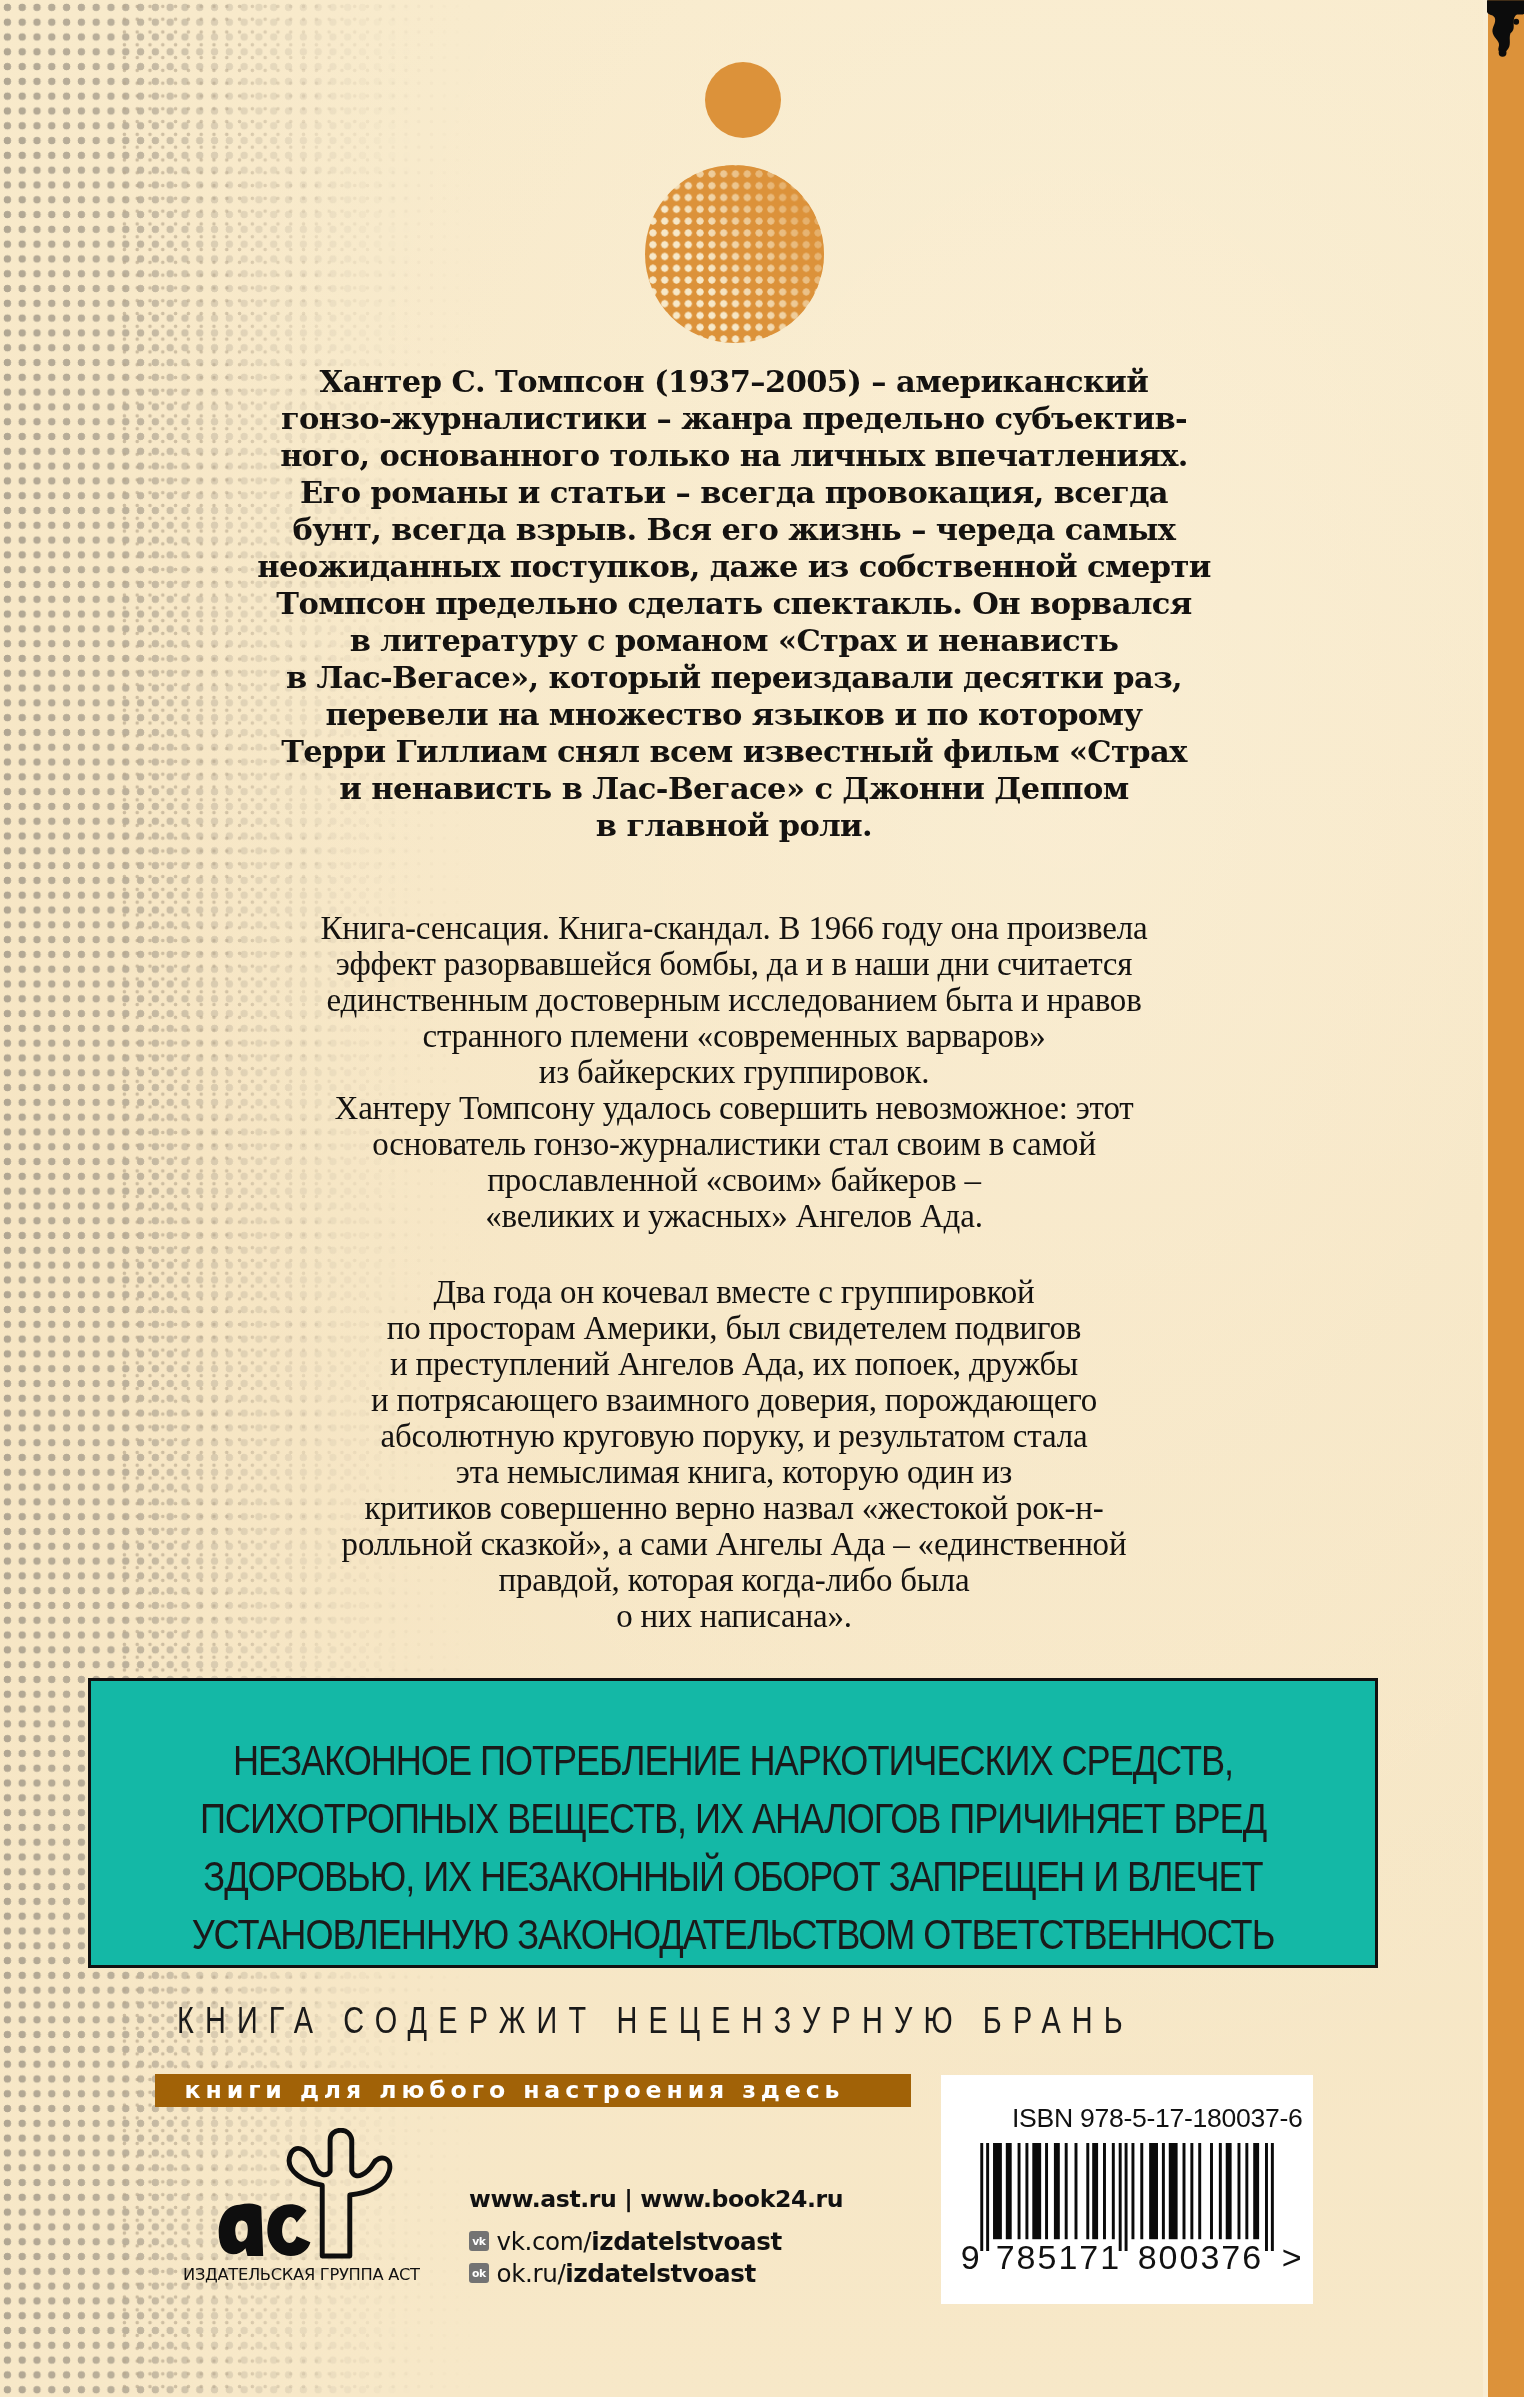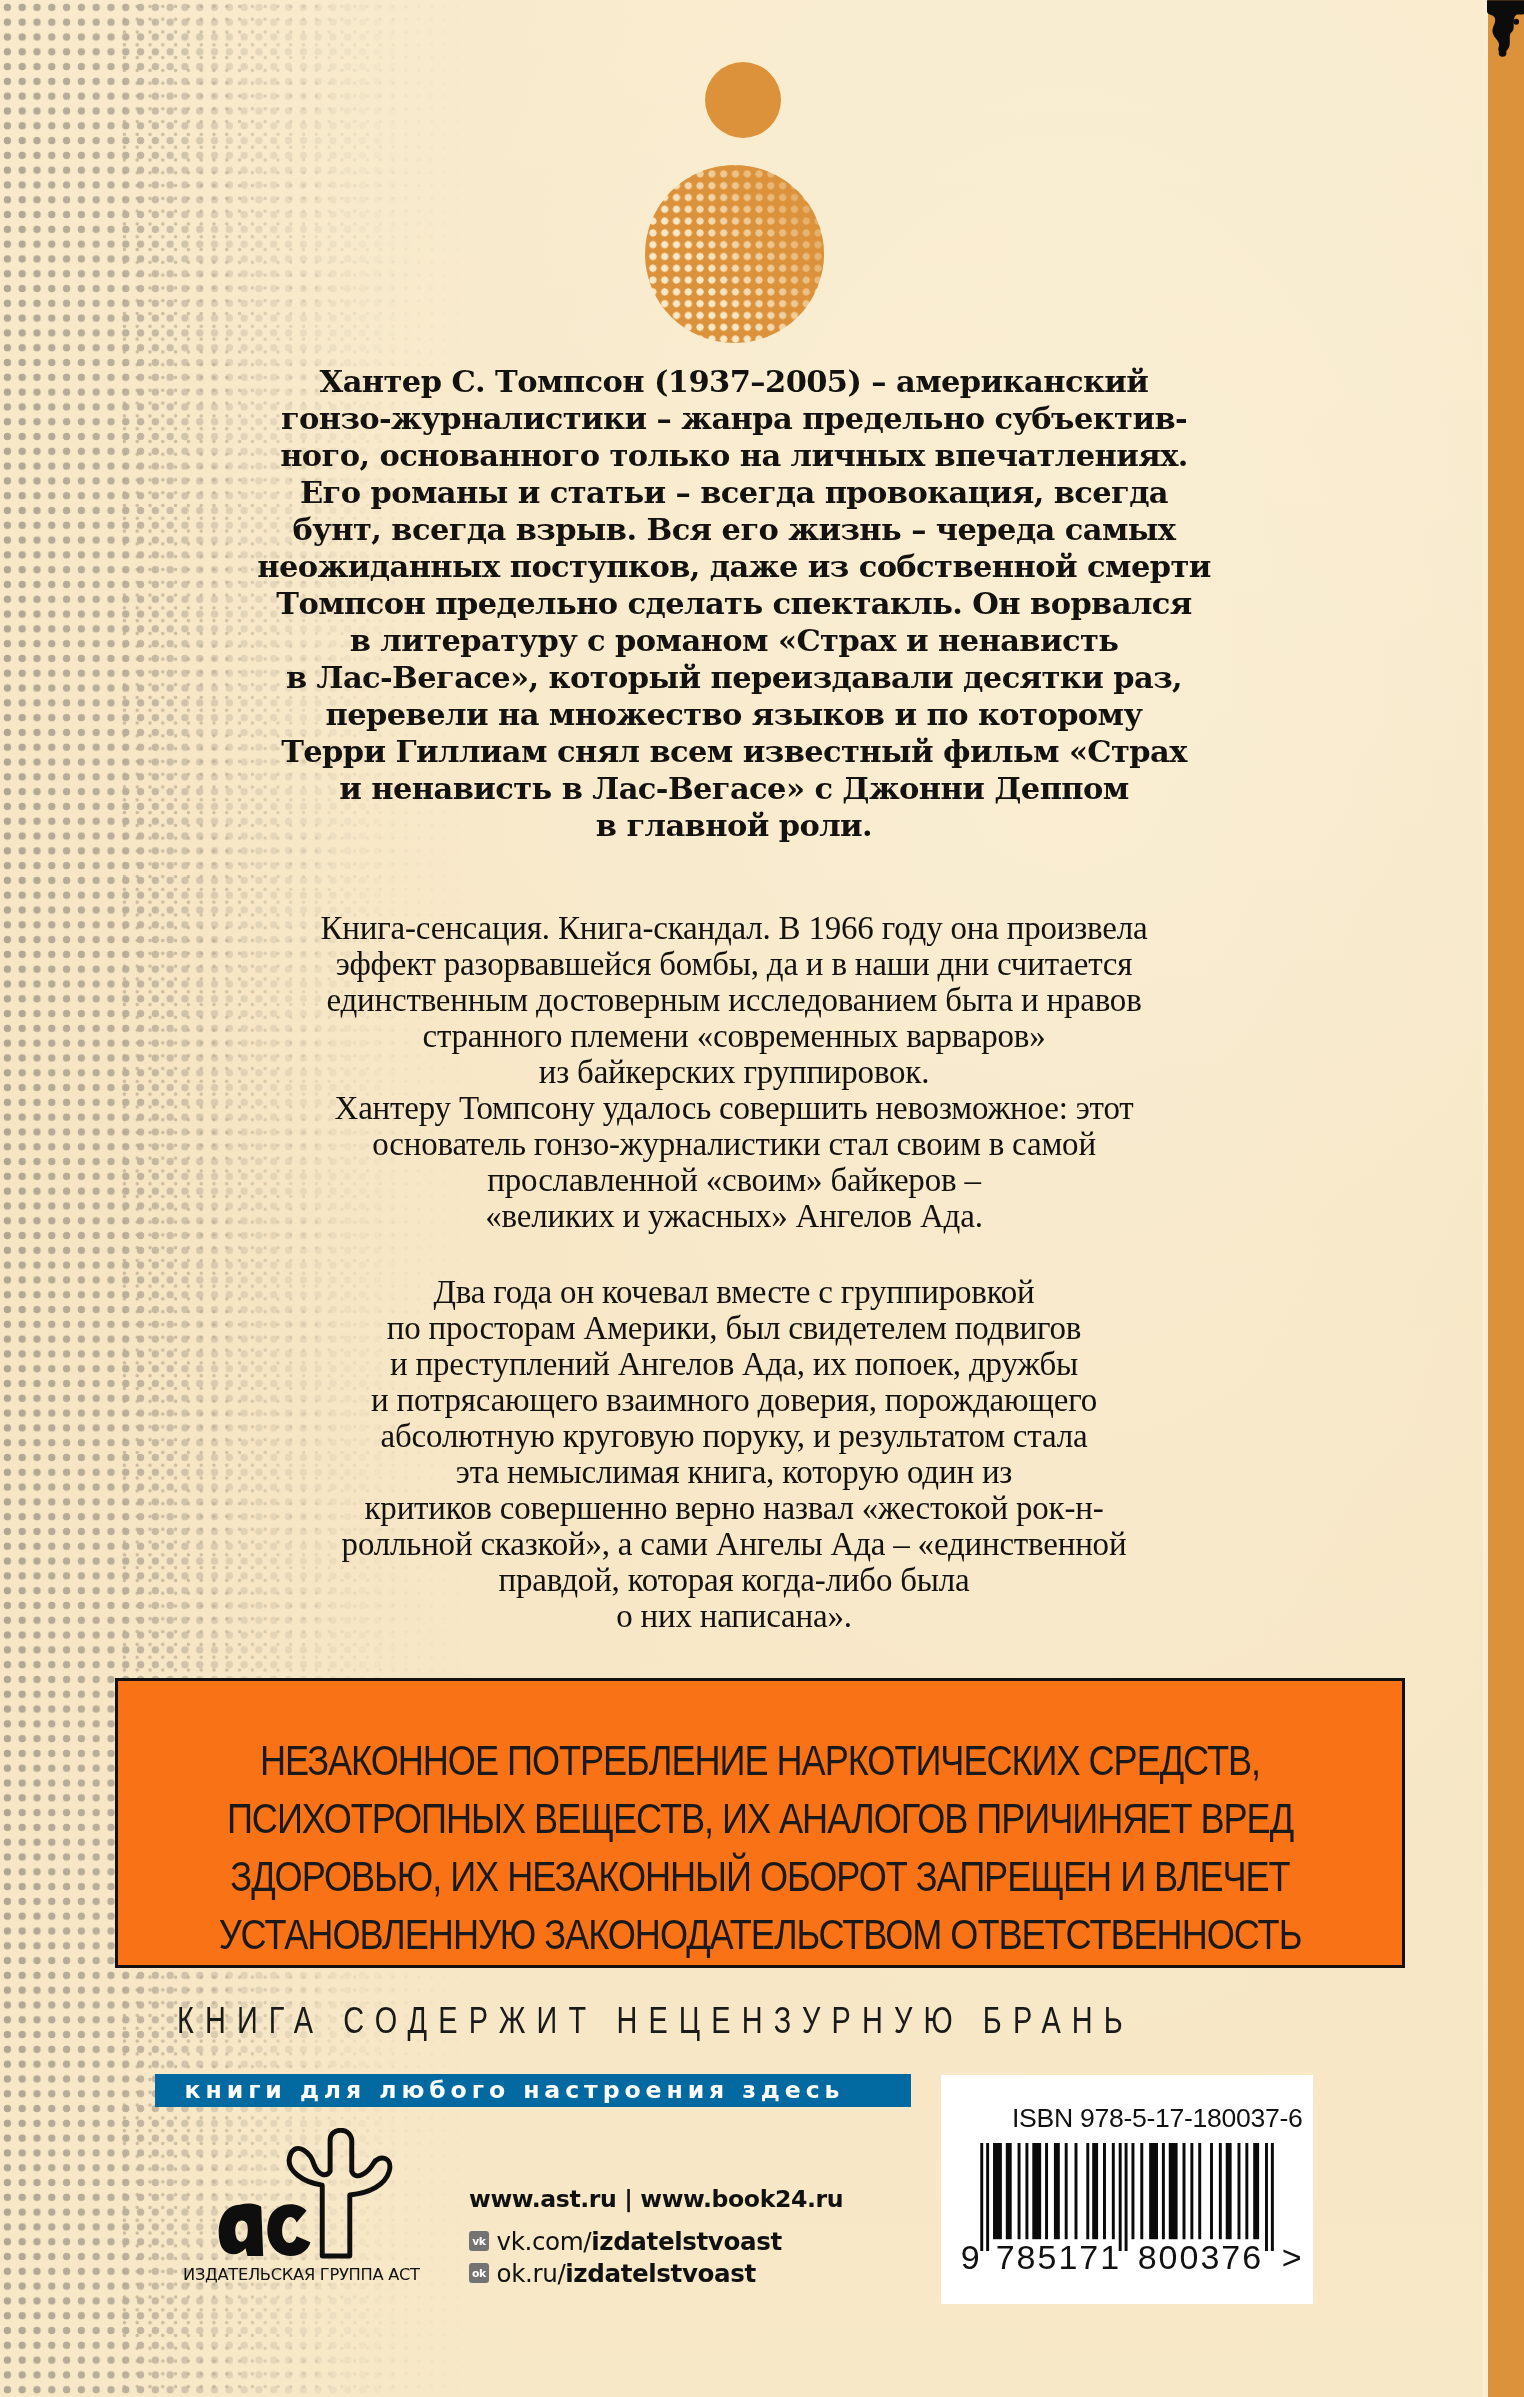--- a/index.html
+++ b/index.html
@@ -75,43 +75,42 @@
     font-size: 33px;
     line-height: 36px;
     letter-spacing: -0.2px;
   }
   .para2 { top: 910px; }
   .para3 { top: 1274px; }
   .line { display: block; white-space: nowrap; }
 
   .warning-box {
     position: absolute; left: 88px; top: 1678px; width: 1284px; height: 284px;
-    background: #f97316; border: 3.9px solid #111;
+    background: #14b8a6; border: 3.9px solid #111;
     box-sizing: content-box;
-    margin-left: 27px;
   }
   .warning-text {
     position: absolute; left: 0; right: 0; top: 51px;
     text-align: center;
     font-family: "Liberation Sans", sans-serif;
     font-size: 42px; line-height: 58px;
     letter-spacing: -1.2px;
     color: #1A1A1A;
     transform: scaleX(0.86); transform-origin: center;
   }
   .obscene {
     position: absolute; left: 177px; top: 2000px; width: 1113px;
     font-family: "Liberation Sans", sans-serif;
     font-size: 37px; letter-spacing: 14.3px;
     color: #1A1A1A; white-space: nowrap;
     transform: scaleX(0.78); transform-origin: left center;
   }
   .mood-bar {
     position: absolute; left: 155px; top: 2074px; width: 756px; height: 32.5px;
-    background: #0369a1;
+    background: #a16207;
   }
   .mood-bar span {
     position: absolute; left: 29.6px; top: 1px;
     font-family: "DejaVu Sans", sans-serif; font-weight: bold;
     font-size: 23.6px; letter-spacing: 4.9px; color: #FFFFFF; white-space: nowrap;
     line-height: 30.5px;
   }
   .logo { position: absolute; left: 212px; top: 2128px; width: 187px; height: 133px; }
   .logo-caption {
     position: absolute; left: 183px; top: 2265px;

